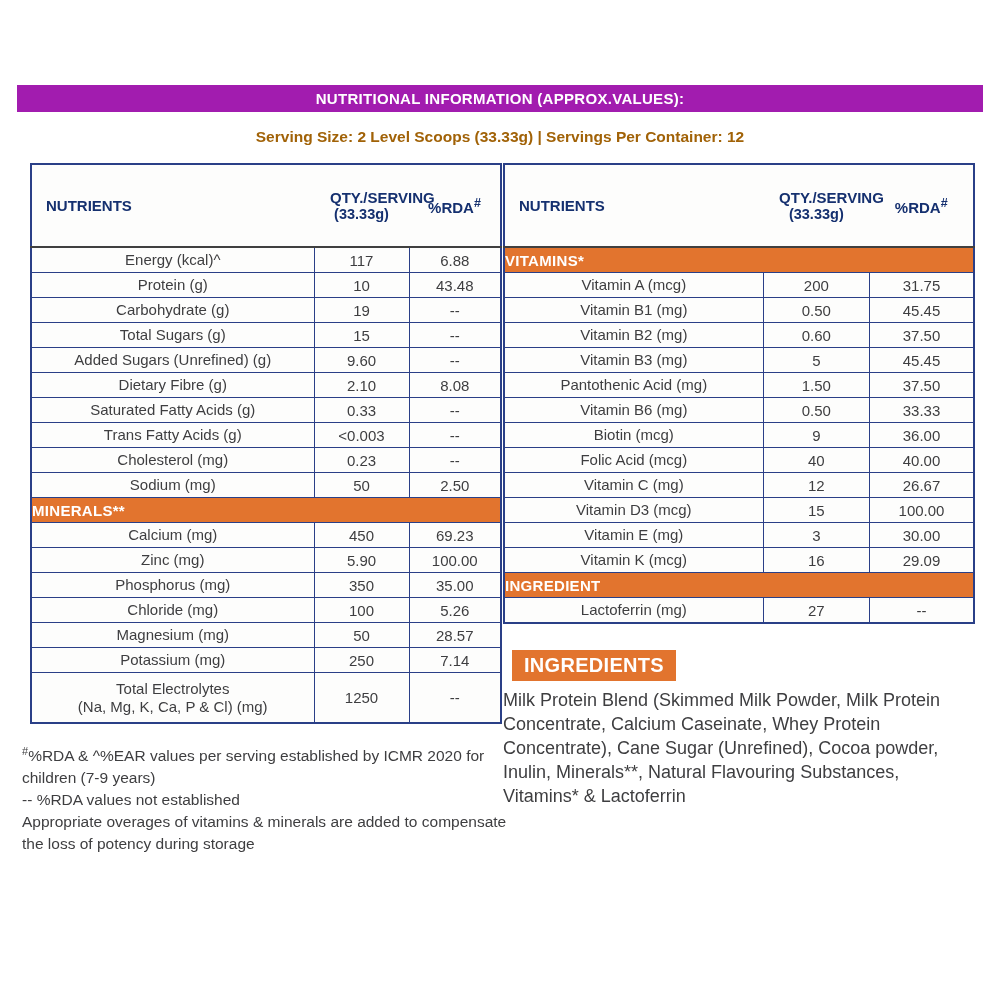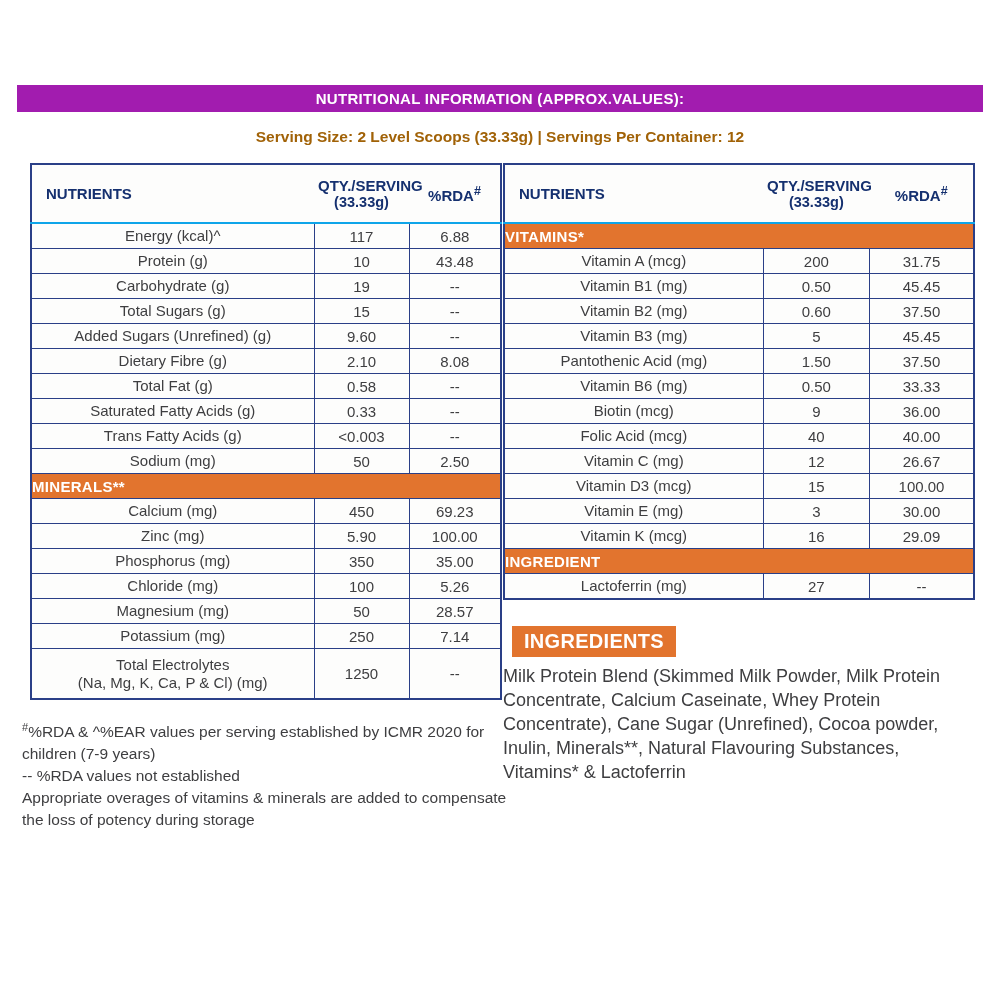--- a/index.html
+++ b/index.html
@@ -21,22 +21,22 @@
     position:absolute;left:30px;top:163px;width:946px;
     display:flex;align-items:flex-start;gap:3px;
   }
   table.nutri{
     border-collapse:collapse;table-layout:fixed;
     border:2px solid #2a3f87;background:#fdfdfc;
   }
   table.nutri.left{width:470px;}
   table.nutri.right{width:472px;}
   table.nutri th{
-    border-bottom:2px solid #0ea5e9;height:49px;vertical-align:middle;
-    color:#15306f;font-size:15px;font-weight:bold;padding:4px;
+    border-bottom:2px solid #404040;height:49px;vertical-align:middle;
+    color:#15306f;font-size:15px;font-weight:bold;padding:16px;
   }
   table.nutri th.name-h{text-align:left;padding-left:14px;}
   table.nutri th .sub{font-size:14.5px;}
   table.nutri td{
     border:1px solid #2a3f87;height:24px;vertical-align:middle;
     font-size:15px;padding:0;
   }
   table.nutri td.name-cell{text-align:center;line-height:1.15;}
   table.nutri td.val-cell{text-align:center;}
   table.nutri tr.tall td{height:49px;}
@@ -130,38 +130,38 @@
             <td class="val-cell">--</td>
           </tr>
           <tr>
             <td class="name-cell indent-1">
               <div>Dietary Fibre (g)</div>
             </td>
             <td class="val-cell">2.10</td>
             <td class="val-cell">8.08</td>
           </tr>
           <tr>
-            <td class="name-cell indent-0">
-              <div>Total Fat (g)</div>
-            </td>
-            <td class="val-cell">0.58</td>
-            <td class="val-cell">--</td>
-          </tr>
-          <tr>
             <td class="name-cell indent-1">
               <div>Saturated Fatty Acids (g)</div>
             </td>
             <td class="val-cell">0.33</td>
             <td class="val-cell">--</td>
           </tr>
           <tr>
             <td class="name-cell indent-1">
               <div>Trans Fatty Acids (g)</div>
             </td>
             <td class="val-cell">&lt;0.003</td>
+            <td class="val-cell">--</td>
+          </tr>
+          <tr>
+            <td class="name-cell indent-1">
+              <div>Cholesterol (mg)</div>
+            </td>
+            <td class="val-cell">0.23</td>
             <td class="val-cell">--</td>
           </tr>
           <tr>
             <td class="name-cell indent-0">
               <div>Sodium (mg)</div>
             </td>
             <td class="val-cell">50</td>
             <td class="val-cell">2.50</td>
           </tr>
           <tr>

